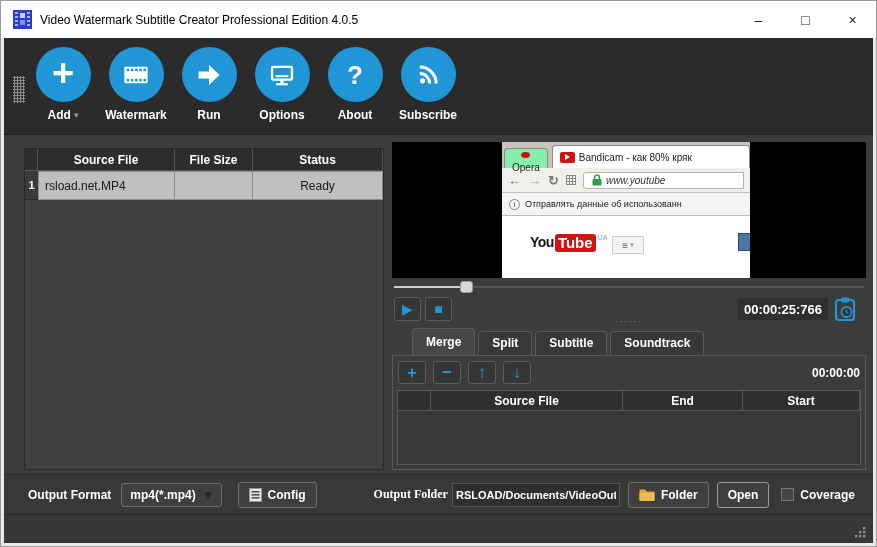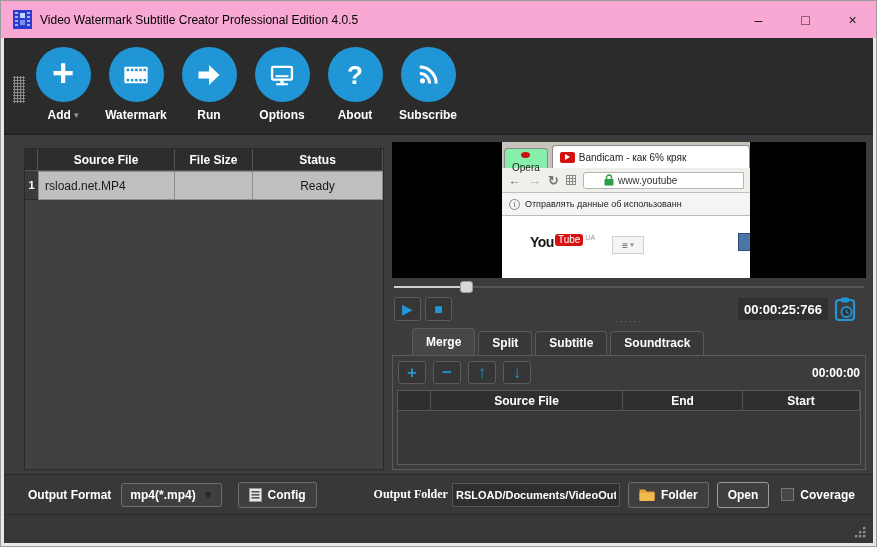--- a/index.html
+++ b/index.html
@@ -3,21 +3,21 @@
 <meta charset="utf-8">
 <style>
   * { margin:0; padding:0; box-sizing:border-box; }
   html,body { background:#cfcfcf; font-family:"Liberation Sans", sans-serif; }
   .window {
     position:relative; width:877px; height:547px;
     border:1px solid #9a9a9a; background:#e9e9e9;
     display:flex; flex-direction:column; overflow:hidden;
   }
   
-  .titlebar { height:37px; background:#f9a8d4; display:flex; align-items:center; flex:0 0 auto; }
+  .titlebar { height:37px; background:#ffffff; display:flex; align-items:center; flex:0 0 auto; }
   .app-icon { width:19px; height:19px; margin-left:12px; flex:0 0 auto; }
   .title-text { margin-left:8px; font-size:12px; color:#000; }
   .win-controls { margin-left:auto; display:flex; height:100%; }
   .win-btn { width:47px; height:100%; display:flex; align-items:center; justify-content:center;
              font-size:14px; color:#1a1a1a; cursor:default; }
   
   .app-body { flex:1; margin:0 3px 3px 3px; background:#3c3c3c; display:flex; flex-direction:column; overflow:hidden; }
   
   .toolbar { height:97px; background:#2b2b2b; border-bottom:1px solid #1f1f1f; position:relative;
              display:flex; align-items:flex-start; padding:9px 0 0 30px; flex:0 0 auto; }
@@ -62,31 +62,31 @@
   .yt-badge { width:15px; height:11px; background:#d51111; border-radius:2px;
               display:flex; align-items:center; justify-content:center; }
   .yt-badge::after { content:""; border-left:5px solid #fff; border-top:3px solid transparent; border-bottom:3px solid transparent; }
   .br-nav { height:25px; background:#f1efeb; display:flex; align-items:center; gap:7px; padding:0 6px; border-bottom:1px solid #c0c0c0; }
   .nav-glyph { color:#777; font-size:13px; font-weight:bold; }
   .grid-icon { width:10px; height:10px;
                background-image:linear-gradient(#8a8a8a 1px, transparent 1px),
                                 linear-gradient(90deg, #8a8a8a 1px, transparent 1px);
                background-size:3px 3px; background-position:0 0; }
   .addr-bar { flex:1; height:17px; background:#fff; border:1px solid #b5b5b5; border-radius:3px 0 0 3px;
-              display:flex; align-items:center; gap:4px; padding:0 20px; overflow:hidden; }
+              display:flex; align-items:center; gap:4px; padding:0 8px; overflow:hidden;font-style:italic; }
   .addr-text { font-size:10px; color:#333; white-space:nowrap; }
   .br-info { height:23px; background:#f4f4f4; border-bottom:1px solid #bbb;
              display:flex; align-items:center; gap:5px; padding:0 7px; }
   .info-i { width:11px; height:11px; border:1px solid #888; border-radius:50%; color:#666;
             font-size:8px; display:flex; align-items:center; justify-content:center; flex:0 0 auto; }
   .info-text { font-size:9px; color:#222; white-space:nowrap; }
   .br-content { background:#fff; height:62px; position:relative; }
   .yt-logo { position:absolute; left:28px; top:18px; display:flex; align-items:flex-start; }
   .yt-you { font-size:14px; font-weight:bold; color:#161616; letter-spacing:-0.5px; }
-  .yt-tube { font-size:10px; font-weight:normal; color:#fff; background:#d51111; border-radius:3px;
+  .yt-tube { font-size:15px; font-weight:bold; color:#fff; background:#d51111; border-radius:3px;
              padding:0 3px 1px 3px; margin-left:1px; }
   .yt-ua { font-size:7px; color:#999; margin-left:2px; }
   .yt-menu { position:absolute; left:110px; top:20px; width:32px; height:18px; background:#f4f4f4;
              border:1px solid #cfcfcf; display:flex; align-items:center; justify-content:center; gap:2px;
              font-size:10px; color:#555; }
   .frag-icon { position:absolute; right:-4px; top:17px; width:16px; height:18px; background:#4a76a8;
                border:1px solid #2c4a70; color:#fff; font-size:9px; font-weight:bold; text-align:center; }
   
   .seek { position:absolute; left:0; top:141px; width:474px; height:12px; }
   .seek-track { position:absolute; left:2px; right:2px; top:5px; height:2px; background:#555; }
@@ -283,21 +283,21 @@
 
         <div class="video-area">
           <div class="browser">
             <div class="br-tabs">
               <div class="br-tab opera">
                 <span class="opera-o"></span>
                 <span>Opera</span>
               </div>
               <div class="br-tab active">
                 <span class="yt-badge"></span>
-                <span style="white-space:nowrap;">Bandicam - как 6% кряк</span>
+                <span style="white-space:nowrap;">Bandicam - как 80% кряк</span>
               </div>
             </div>
             <div class="br-nav">
               <span class="nav-glyph">←</span>
               <span class="nav-glyph" style="color:#aaa;">→</span>
               <span class="nav-glyph">↻</span>
               <span class="grid-icon"></span>
               <div class="addr-bar">
                 <svg width="10" height="12" viewBox="0 0 10 12">
                   <rect x="0.5" y="5" width="9" height="6.5" rx="1" fill="#2f9e44"></rect>

